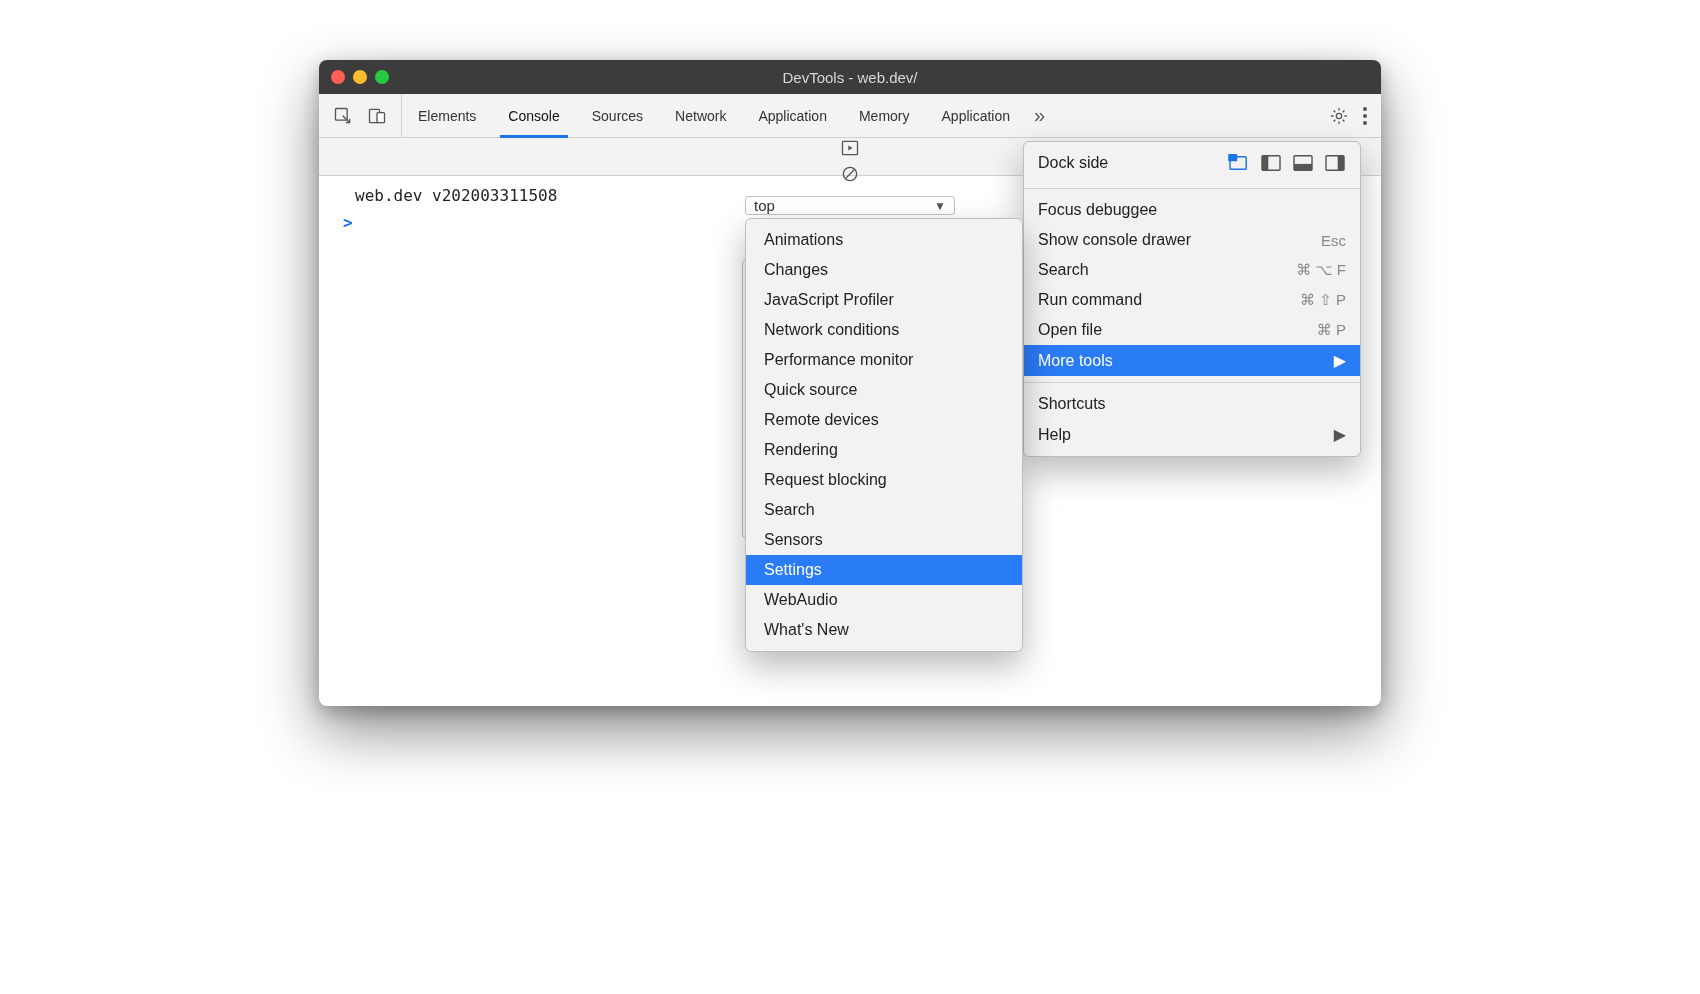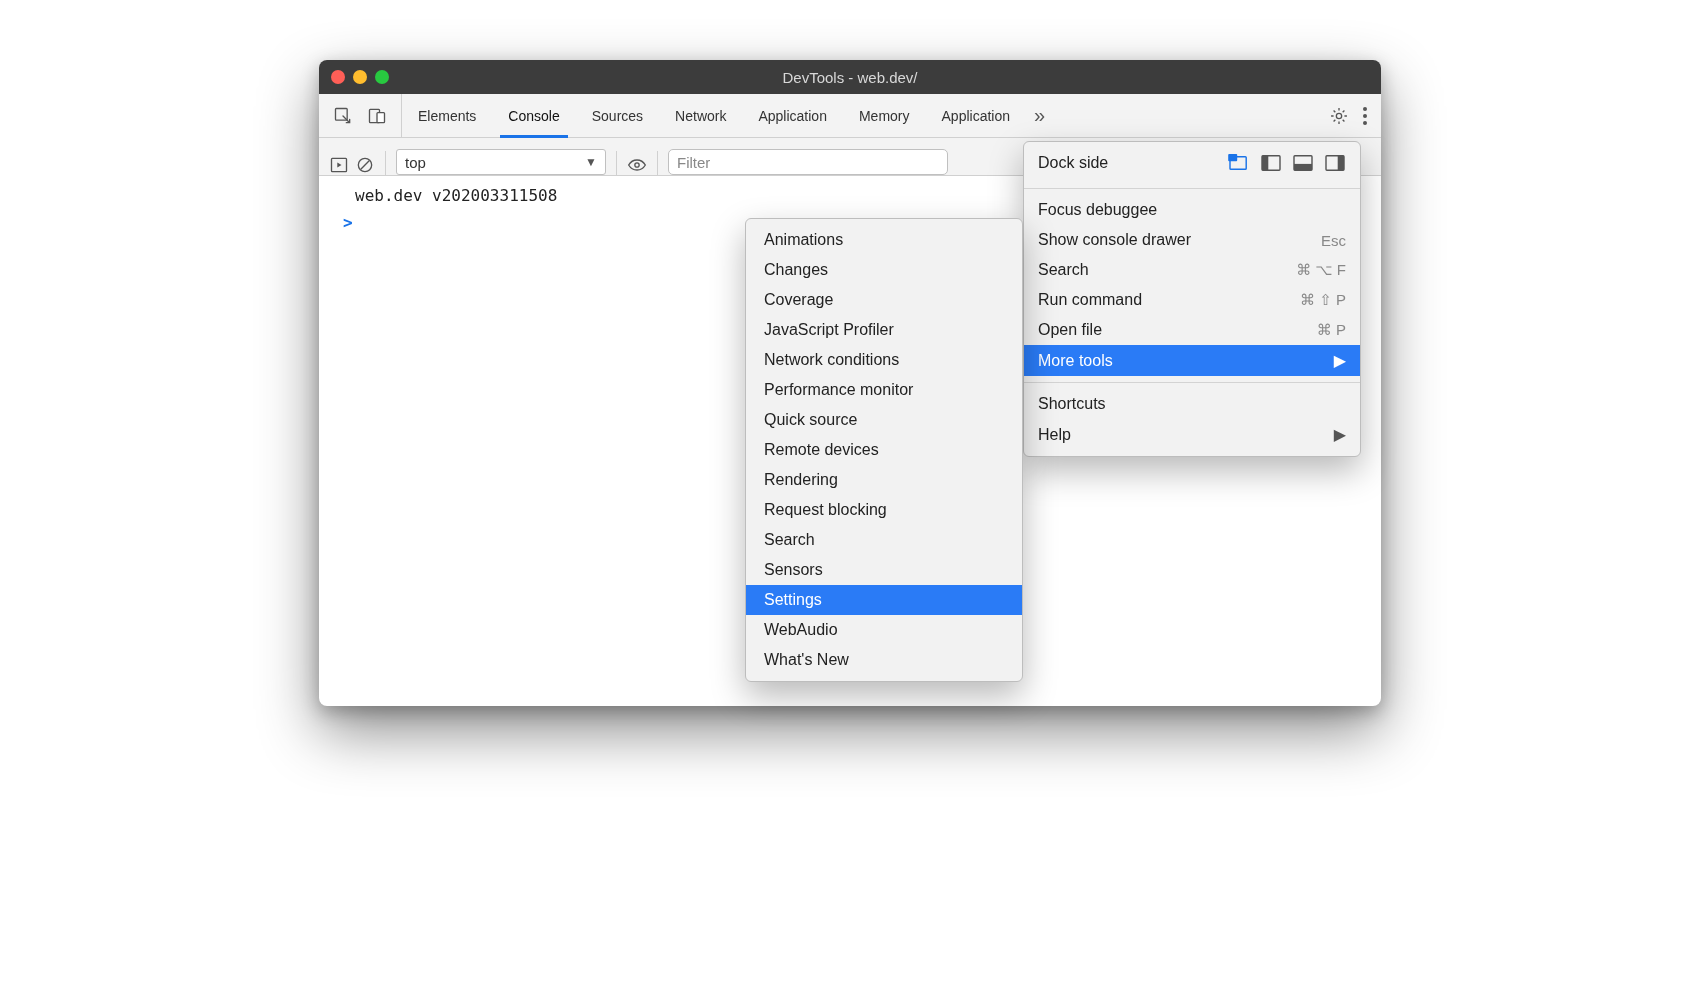--- a/index.html
+++ b/index.html
@@ -63,21 +63,21 @@
   .tb-chevrons { display: flex; align-items: center; padding: 0 8px; color: #555; font-size: 20px; letter-spacing: -2px; }
 
   .tb-right-icons { margin-left: auto; display: flex; align-items: center; gap: 14px; padding: 0 14px; }
   .gear svg { stroke: #555; }
   .kebab { display: flex; flex-direction: column; gap: 3px; }
   .kebab span { width: 4px; height: 4px; border-radius: 50%; background: #555; }
 
   
   .subbar {
     height: 38px; border-bottom: 1px solid #d0d0d0; background: #f3f3f3;
-    display: flex; align-items: flex-end; gap: 6px; padding: 0 10px;
+    display: flex; align-items: center; gap: 6px; padding: 0 10px; flex-direction: column;
   }
   .sep { width: 1px; height: 24px; background: #d0d0d0; margin: 0 4px; }
   .ctx-select {
     width: 210px; height: 26px; background: #fff; border: 1px solid #c0c0c0;
     border-radius: 3px; padding: 0 8px; display: flex; align-items: center; justify-content: space-between;
     font-size: 15px; color: #333;
   }
   .ctx-select .caret { color: #555; font-size: 12px; }
   .filter-input {
     flex: 0 0 280px; height: 26px; border: 1px solid #c0c0c0; border-radius: 5px;
@@ -304,23 +304,20 @@
 
   <div class="menu menu-sub">
     <div class="section" id="submenu-section">
         <div class="item">
           <span>Animations</span>
         </div>
         <div class="item">
           <span>Changes</span>
         </div>
         <div class="item">
-          <span>Coverage</span>
-        </div>
-        <div class="item">
           <span>JavaScript Profiler</span>
         </div>
         <div class="item">
           <span>Network conditions</span>
         </div>
         <div class="item">
           <span>Performance monitor</span>
         </div>
         <div class="item">
           <span>Quick source</span>

